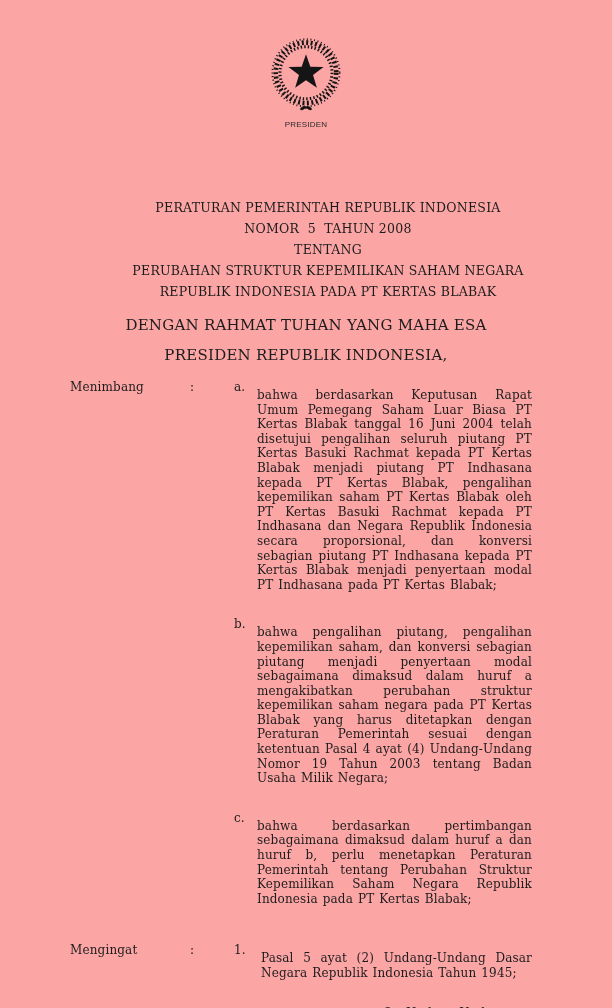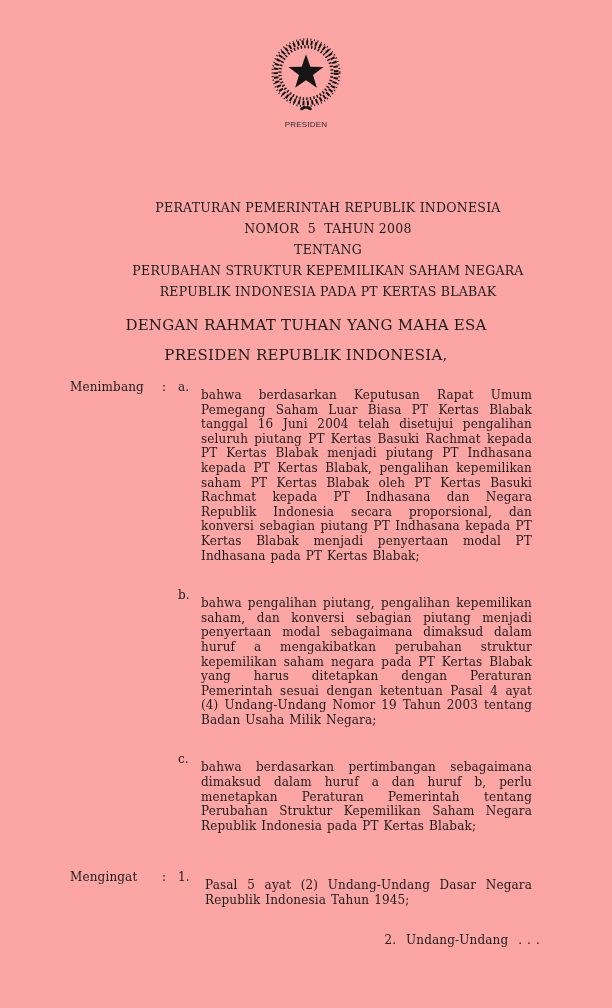--- a/index.html
+++ b/index.html
@@ -60,20 +60,21 @@
     width: 470px;
     font-size: 12px;
     line-height: 14.6px;
     letter-spacing: 0.15px;
     word-spacing: 1px;
   }
   .clause {
     display: grid;
     grid-template-columns: 92px 16px 1fr;
     align-items: start;
+    gap: 28px;
   }
   .clause-label { text-align: left; }
   .clause-colon { text-align: left; }
   .item {
     display: grid;
     margin: 0 0 17px 0;
   }
   .items-alpha .item { grid-template-columns: 15px 1fr; }
   .items-num   .item { grid-template-columns: 19px 1fr; }
   .item-marker { text-align: left; }

